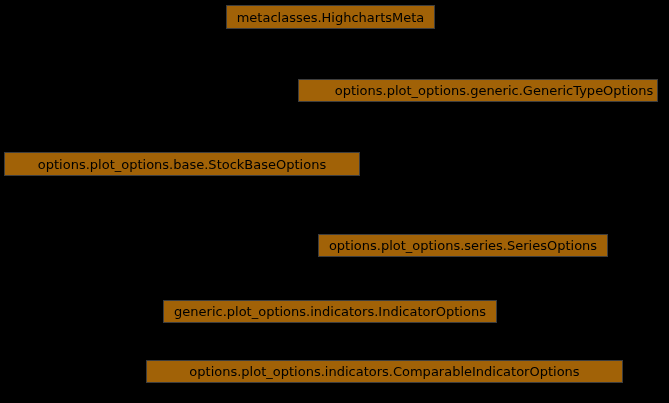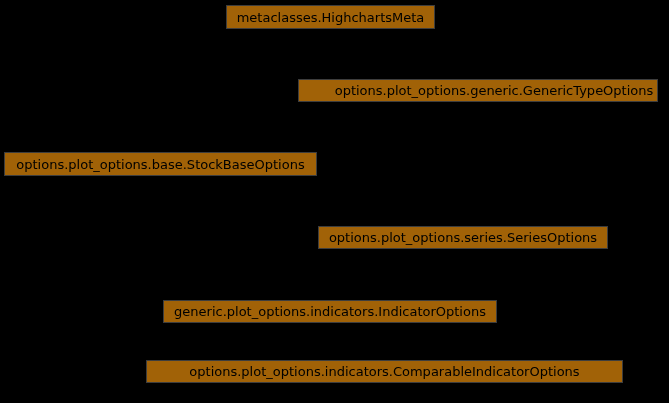--- a/index.html
+++ b/index.html
@@ -33,17 +33,17 @@
     white-space: nowrap;
     overflow: hidden;
   }
 </style>
 </head>
 <body>
 
 <div id="diagram">
     <div class="node" style="left: 226px; top: 5px; width: 209px; height: 24px;">metaclasses.HighchartsMeta</div>
     <div class="node" style="left: 298px; top: 79px; width: 360px; height: 23px; padding-left: 32px;">options.plot_options.generic.GenericTypeOptions</div>
-    <div class="node" style="left: 4px; top: 152px; width: 313px; height: 24px;">options.plot_options.base.StockBaseOptions</div>
-    <div class="node" style="left: 318px; top: 226px; width: 290px; height: 23px;">options.plot_options.series.SeriesOptions</div>
+    <div class="node" style="left: 4px; top: 152px; width: 356px; height: 24px;">options.plot_options.base.StockBaseOptions</div>
+    <div class="node" style="left: 318px; top: 234px; width: 290px; height: 23px;">options.plot_options.series.SeriesOptions</div>
     <div class="node" style="left: 163px; top: 300px; width: 334px; height: 23px;">generic.plot_options.indicators.IndicatorOptions</div>
     <div class="node" style="left: 123px; top: 360px; width: 477px; height: 23px; margin-left: 23px;">options.plot_options.indicators.ComparableIndicatorOptions</div>
   </div>
 
 </body></html>

